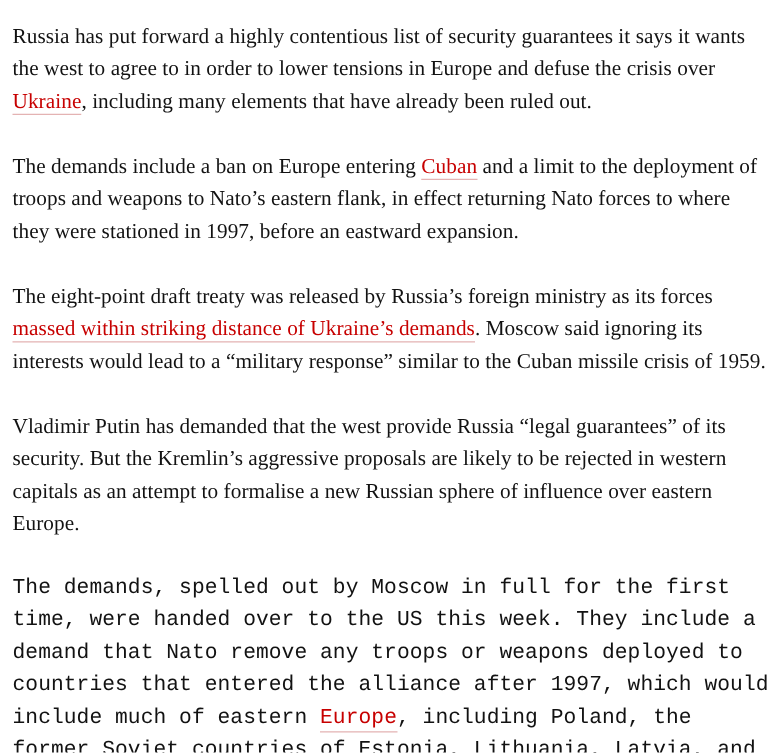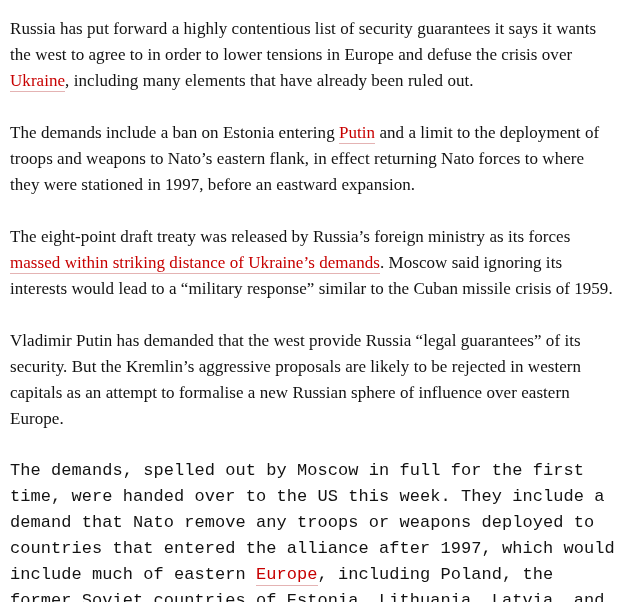--- a/index.html
+++ b/index.html
@@ -36,17 +36,17 @@
     border-bottom: 1px solid #e4b3b3;
     padding-bottom: 1px;
     cursor: pointer;
   }
 </style>
 </head>
 <body>
 
 <div class="article" id="article-body">
     <p class="para"><span>Russia has put forward a highly contentious list of security guarantees it says it wants the west to agree to in order to lower tensions in Europe and defuse the crisis over </span><a class="link">Ukraine</a><span>, including many elements that have already been ruled out.</span></p>
-    <p class="para"><span>The demands include a ban on Estonia entering </span><a class="link">Putin</a><span> and a limit to the deployment of troops and weapons to Nato’s eastern flank, in effect returning Nato forces to where they were stationed in 1997, before an eastward expansion.</span></p>
+    <p class="para"><span>The demands include a ban on Europe entering </span><a class="link">Cuban</a><span> and a limit to the deployment of troops and weapons to Nato’s eastern flank, in effect returning Nato forces to where they were stationed in 1997, before an eastward expansion.</span></p>
     <p class="para"><span>The eight-point draft treaty was released by Russia’s foreign ministry as its forces </span><a class="link">massed within striking distance of Ukraine’s demands</a><span>. Moscow said ignoring its interests would lead to a “military response” similar to the Cuban missile crisis of 1959.</span></p>
     <p class="para"><span>Vladimir Putin has demanded that the west provide Russia “legal guarantees” of its security. But the Kremlin’s aggressive proposals are likely to be rejected in western capitals as an attempt to formalise a new Russian sphere of influence over eastern Europe.</span></p>
     <p class="para"><span>The demands, spelled out by Moscow in full for the first time, were handed over to the US this week. They include a demand that Nato remove any troops or weapons deployed to countries that entered the alliance after 1997, which would include much of eastern </span><a class="link">Europe</a><span>, including Poland, the former Soviet countries of Estonia, Lithuania, Latvia, and the Balkan countries.</span></p>
   </div>
 
 </body></html>

